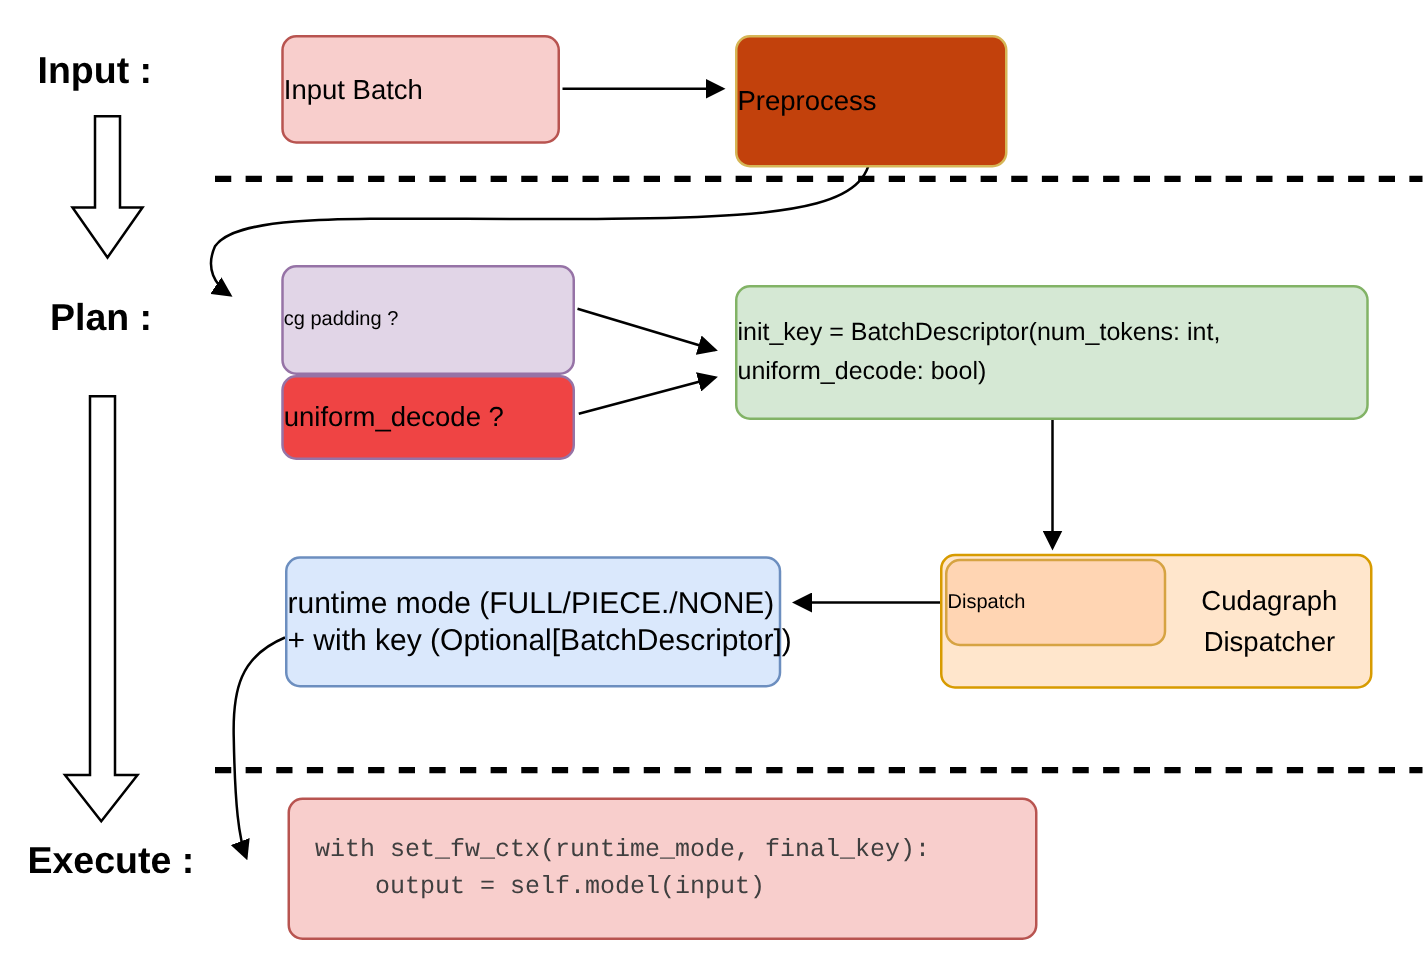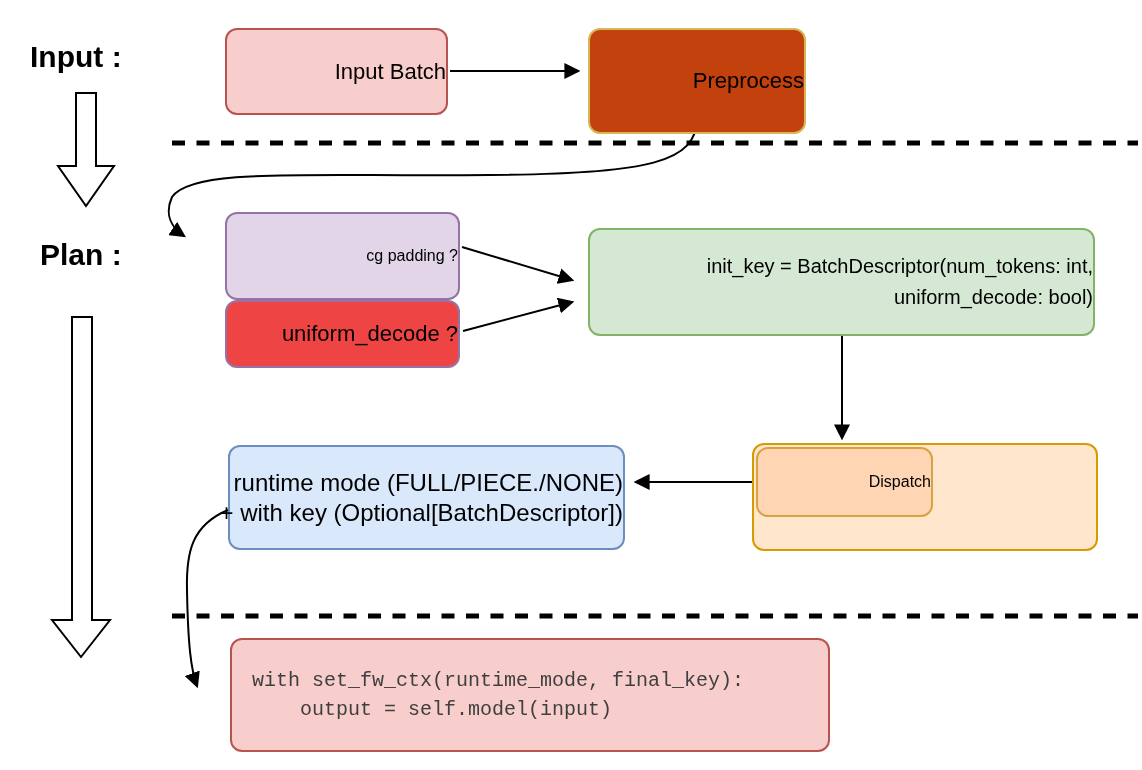--- a/index.html
+++ b/index.html
@@ -8,21 +8,21 @@
     font-family:"Liberation Sans",sans-serif;overflow:hidden;
   }
   svg.overlay{position:absolute;left:0;top:0;z-index:1;}
   .stage-label{
     position:absolute;z-index:3;font-weight:bold;color:#000;
     font-size:30px;line-height:1.1;white-space:nowrap;
   }
   .box{
     position:absolute;z-index:2;box-sizing:border-box;
     border:2px solid #000;border-radius:12px;
-    display:flex;flex-direction:column;align-items:flex-end;justify-content:center;
+    display:flex;flex-direction:column;align-items:flex-start;justify-content:center;
     color:#000;text-align:center;white-space:nowrap;
   }
   .box-input-batch{left:225px;top:28px;width:223px;height:87px;background:#f8cecc;border-color:#b85450;font-size:22px;}
   .box-preprocess{left:588px;top:28px;width:218px;height:106px;background:#c2410c;border-color:#d6b656;font-size:22px;}
   .box-cg-padding{left:225px;top:212px;width:235px;height:88px;background:#e1d5e7;border-color:#9673a6;font-size:16px;}
   .box-uniform-decode{left:225px;top:300px;width:235px;height:68px;background:#ef4444;border-color:#9673a6;font-size:22px;}
   .box-init-key{left:588px;top:228px;width:507px;height:108px;background:#d5e8d4;border-color:#82b366;font-size:20px;line-height:31px;}
   .box-cudagraph{left:752px;top:443px;width:346px;height:108px;background:#ffe6cc;border-color:#d79b00;}
   .cudagraph-text{position:absolute;z-index:2;left:933px;top:443px;width:165px;height:108px;
     display:flex;flex-direction:column;align-items:center;justify-content:center;
@@ -59,20 +59,21 @@
     <path d="M 697,118 C 697,162 650,174 490,175 C 310,177 193,167 172,197 C 164,215 172,228 184,236" fill="none" stroke="#000" stroke-width="2" marker-end="url(#arrow)"></path>
     <path d="M 462,247 L 572,280" fill="none" stroke="#000" stroke-width="2" marker-end="url(#arrow)"></path>
     <path d="M 463,331 L 572,302" fill="none" stroke="#000" stroke-width="2" marker-end="url(#arrow)"></path>
     <path d="M 842,336 L 842,438" fill="none" stroke="#000" stroke-width="2" marker-end="url(#arrow)"></path>
     <path d="M 752,482 L 636,482" fill="none" stroke="#000" stroke-width="2" marker-end="url(#arrow)"></path>
     <path d="M 228,510 C 192,525 186,552 187,590 C 188,645 191,670 197,686" fill="none" stroke="#000" stroke-width="2" marker-end="url(#arrow)"></path>
   </svg>
 
   <div class="stage-label" style="left:30px;top:40px;">Input :</div>
   <div class="stage-label" style="left:40px;top:238px;">Plan :</div>
+  <div class="stage-label" style="left:22px;top:672px;">Execute :</div>
 
   <div class="box box-input-batch">
     <span>Input Batch</span>
   </div>
 
   <div class="box box-preprocess">
     <span>Preprocess</span>
   </div>
 
   <div class="box box-cg-padding">
@@ -82,20 +83,24 @@
   <div class="box box-uniform-decode">
     <span>uniform_decode ?</span>
   </div>
 
   <div class="box box-init-key">
     <span>init_key = BatchDescriptor(num_tokens: int,</span>
     <span>uniform_decode: bool)</span>
   </div>
 
   <div class="box box-cudagraph"></div>
+  <div class="cudagraph-text">
+    <span>Cudagraph</span>
+    <span>Dispatcher</span>
+  </div>
 
   <div class="box box-dispatch">
     <span>Dispatch</span>
   </div>
 
   <div class="box box-runtime">
     <span>runtime mode (FULL/PIECE./NONE)</span>
     <span>+ with key (Optional[BatchDescriptor])</span>
   </div>
 

